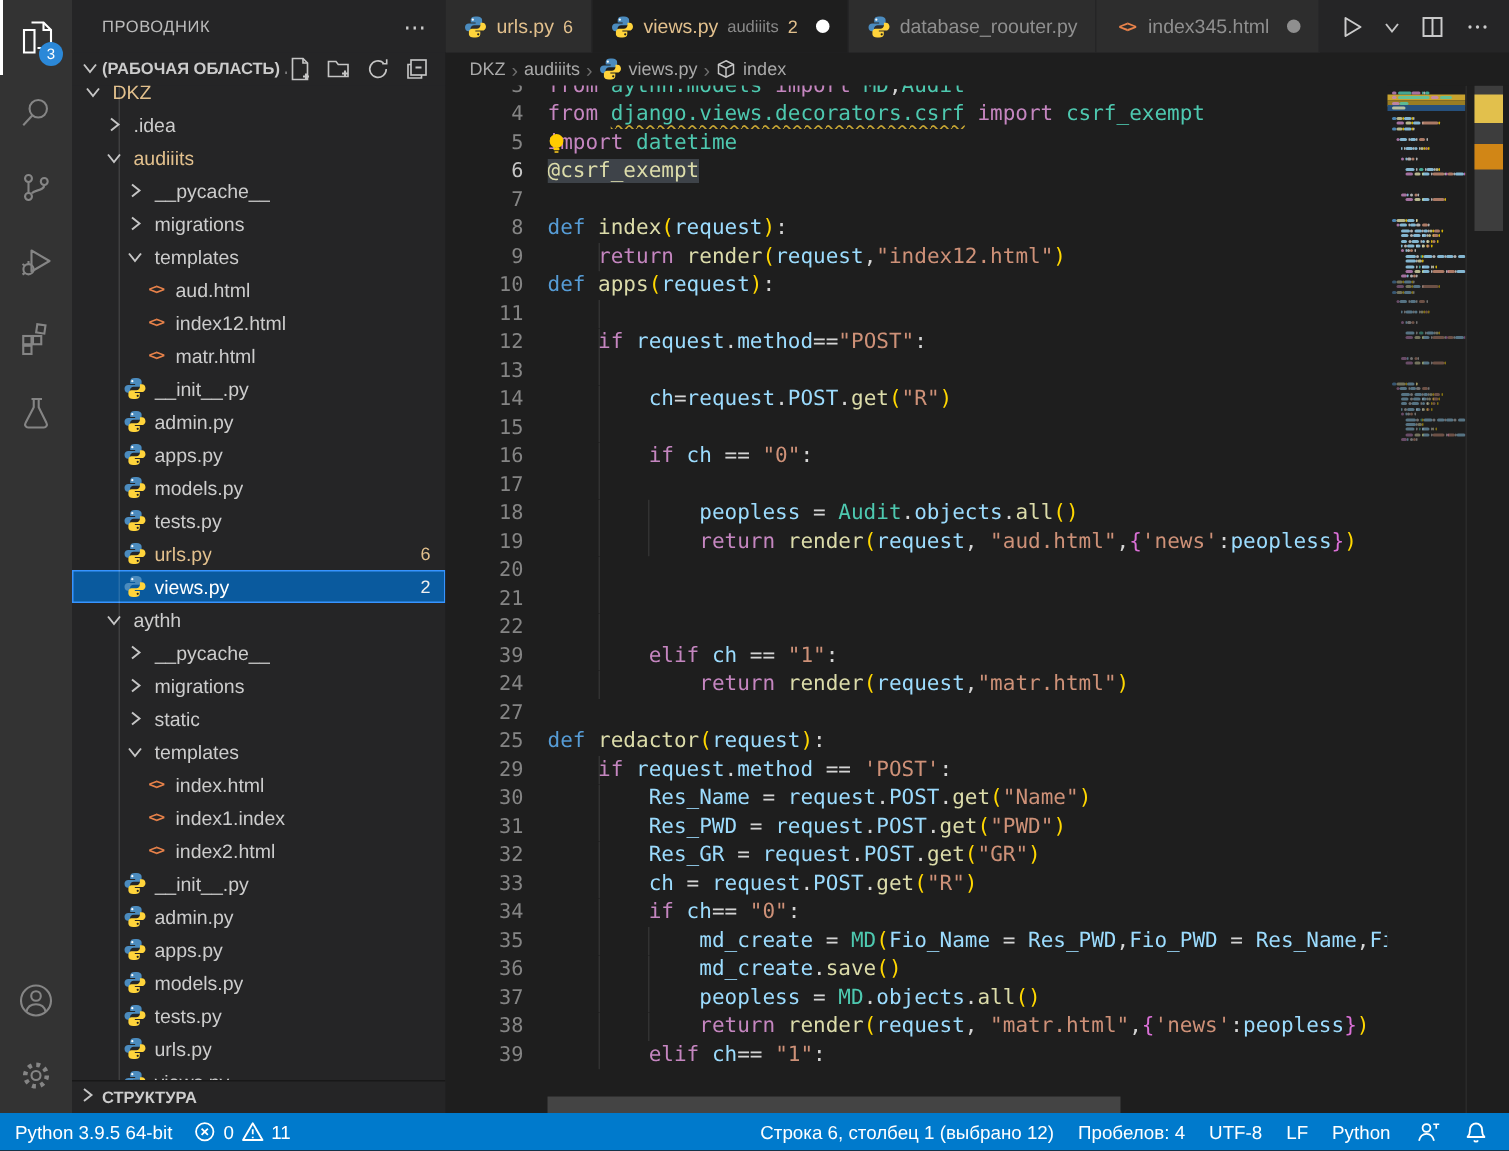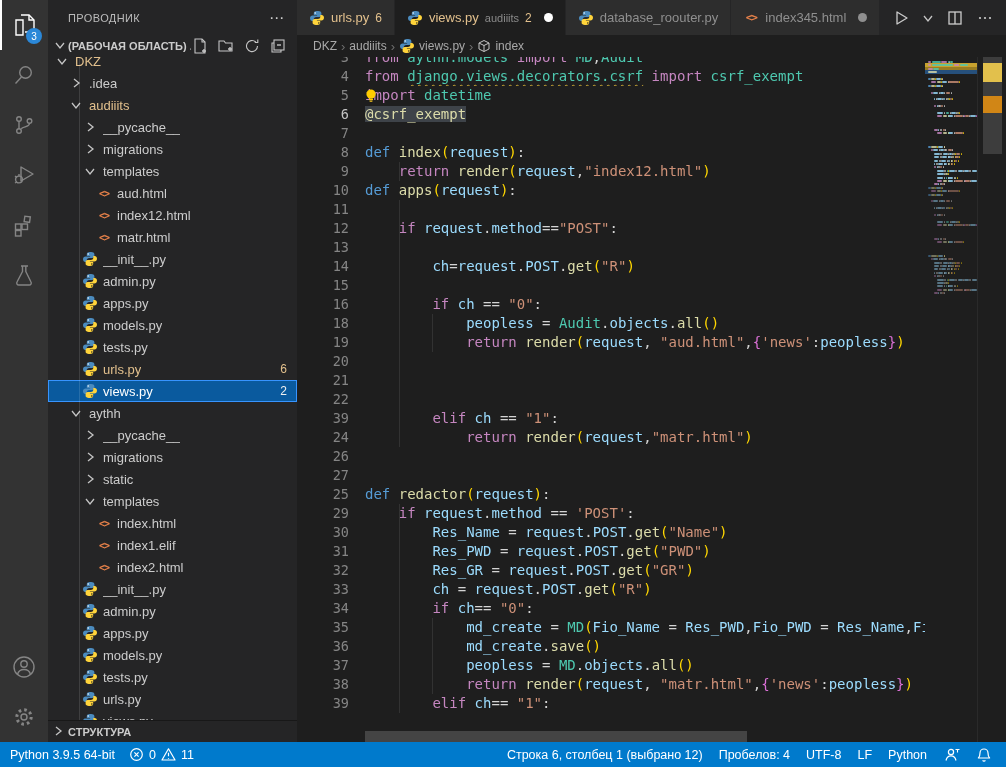--- a/index.html
+++ b/index.html
@@ -457,21 +457,21 @@
             </span>
           </span>
           <span class="lbl">index.html</span>
         </div>
         <div class="trow" style="padding-left: 48px;">
           <span class="ficon htmlicon">
             <span class="" style="display: inline-flex; align-items: center;">
               <span>&lt;&gt;</span>
             </span>
           </span>
-          <span class="lbl">index1.elif</span>
+          <span class="lbl">index1.index</span>
         </div>
         <div class="trow" style="padding-left: 48px;">
           <span class="ficon htmlicon">
             <span class="" style="display: inline-flex; align-items: center;">
               <span>&lt;&gt;</span>
             </span>
           </span>
           <span class="lbl">index2.html</span>
         </div>
         <div class="trow" style="padding-left: 34px;">
@@ -744,20 +744,24 @@
           </div>
           <div class="cline">
             <span class="gut">15</span>
             <span class="ct"><span class="guide" style="left: calc(4ch);"></span></span>
           </div>
           <div class="cline">
             <span class="gut">16</span>
             <span class="ct"><span class="guide" style="left: calc(4ch);"></span><span style="color: rgb(212, 212, 212);">        </span><span style="color: rgb(197, 134, 192);">if </span><span style="color: rgb(156, 220, 254);">ch</span><span style="color: rgb(212, 212, 212);"> == </span><span style="color: rgb(206, 145, 120);">"0"</span><span style="color: rgb(212, 212, 212);">:</span></span>
           </div>
           <div class="cline">
+            <span class="gut">17</span>
+            <span class="ct"><span class="guide" style="left: calc(4ch);"></span></span>
+          </div>
+          <div class="cline">
             <span class="gut">18</span>
             <span class="ct"><span class="guide" style="left: calc(4ch);"></span><span class="guide" style="left: calc(8ch);"></span><span style="color: rgb(212, 212, 212);">            </span><span style="color: rgb(156, 220, 254);">peopless</span><span style="color: rgb(212, 212, 212);"> = </span><span style="color: rgb(78, 201, 176);">Audit</span><span style="color: rgb(212, 212, 212);">.</span><span style="color: rgb(156, 220, 254);">objects</span><span style="color: rgb(212, 212, 212);">.</span><span style="color: rgb(220, 220, 170);">all</span><span style="color: rgb(255, 215, 0);">()</span></span>
           </div>
           <div class="cline">
             <span class="gut">19</span>
             <span class="ct"><span class="guide" style="left: calc(4ch);"></span><span class="guide" style="left: calc(8ch);"></span><span style="color: rgb(212, 212, 212);">            </span><span style="color: rgb(197, 134, 192);">return </span><span style="color: rgb(220, 220, 170);">render</span><span style="color: rgb(255, 215, 0);">(</span><span style="color: rgb(156, 220, 254);">request</span><span style="color: rgb(212, 212, 212);">, </span><span style="color: rgb(206, 145, 120);">"aud.html"</span><span style="color: rgb(212, 212, 212);">,</span><span style="color: rgb(218, 112, 214);">{</span><span style="color: rgb(206, 145, 120);">'news'</span><span style="color: rgb(212, 212, 212);">:</span><span style="color: rgb(156, 220, 254);">peopless</span><span style="color: rgb(218, 112, 214);">}</span><span style="color: rgb(255, 215, 0);">)</span></span>
           </div>
           <div class="cline">
             <span class="gut">20</span>
             <span class="ct"><span class="guide" style="left: calc(4ch);"></span></span>
@@ -770,24 +774,20 @@
             <span class="gut">22</span>
             <span class="ct"><span class="guide" style="left: calc(4ch);"></span></span>
           </div>
           <div class="cline">
             <span class="gut">39</span>
             <span class="ct"><span class="guide" style="left: calc(4ch);"></span><span style="color: rgb(212, 212, 212);">        </span><span style="color: rgb(197, 134, 192);">elif </span><span style="color: rgb(156, 220, 254);">ch</span><span style="color: rgb(212, 212, 212);"> == </span><span style="color: rgb(206, 145, 120);">"1"</span><span style="color: rgb(212, 212, 212);">:</span></span>
           </div>
           <div class="cline">
             <span class="gut">24</span>
             <span class="ct"><span class="guide" style="left: calc(4ch);"></span><span style="color: rgb(212, 212, 212);">            </span><span style="color: rgb(197, 134, 192);">return </span><span style="color: rgb(220, 220, 170);">render</span><span style="color: rgb(255, 215, 0);">(</span><span style="color: rgb(156, 220, 254);">request</span><span style="color: rgb(212, 212, 212);">,</span><span style="color: rgb(206, 145, 120);">"matr.html"</span><span style="color: rgb(255, 215, 0);">)</span></span>
-          </div>
-          <div class="cline">
-            <span class="gut">26</span>
-            <span class="ct"></span>
           </div>
           <div class="cline">
             <span class="gut">27</span>
             <span class="ct"></span>
           </div>
           <div class="cline">
             <span class="gut">25</span>
             <span class="ct"><span style="color: rgb(86, 156, 214);">def </span><span style="color: rgb(220, 220, 170);">redactor</span><span style="color: rgb(255, 215, 0);">(</span><span style="color: rgb(156, 220, 254);">request</span><span style="color: rgb(255, 215, 0);">)</span><span style="color: rgb(212, 212, 212);">:</span></span>
           </div>
           <div class="cline">

